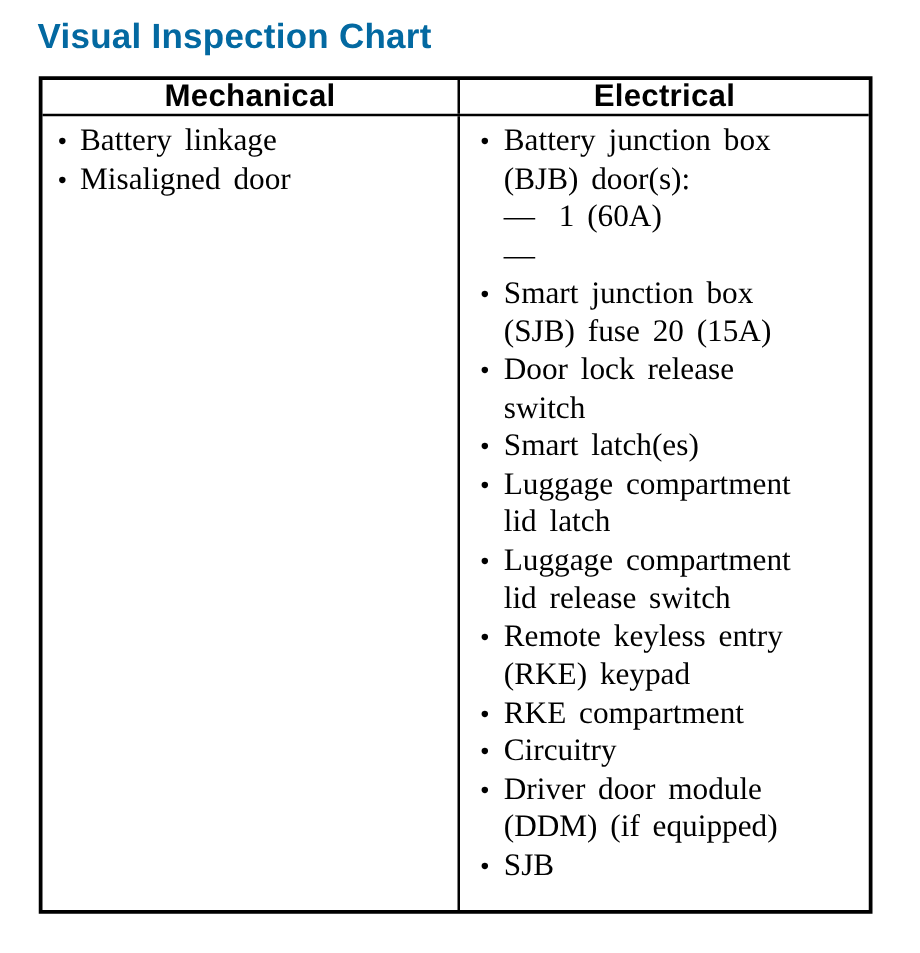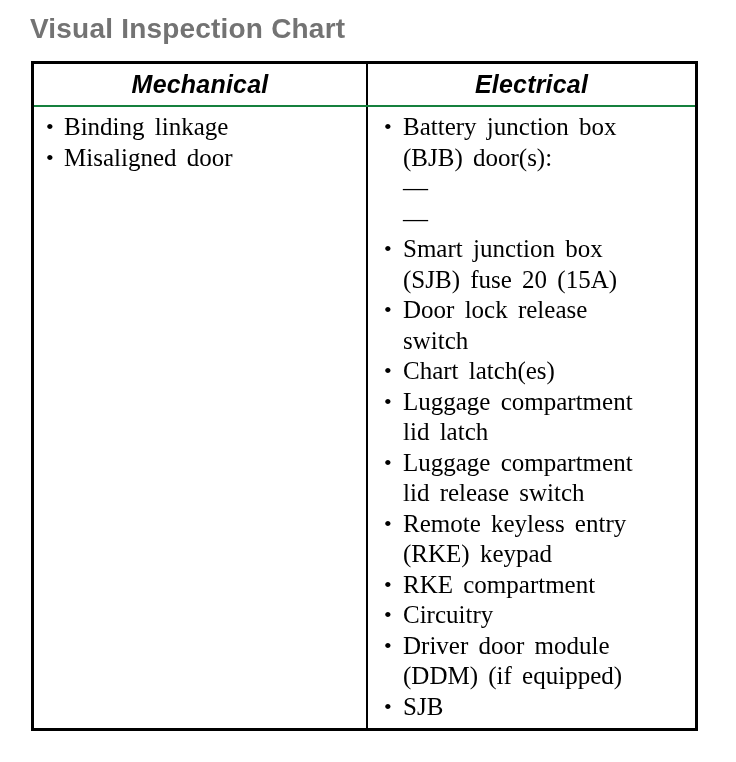--- a/index.html
+++ b/index.html
@@ -14,39 +14,38 @@
   }
   .title {
     position: absolute;
     left: 30px;
     top: 13px;
     font-family: "Liberation Sans", sans-serif;
     font-weight: bold;
     font-size: 28px;
     line-height: 32px;
     letter-spacing: 0.2px;
-    color: #737373;
+    color: #0369a1;
   }
   .chart-table {
     position: absolute;
     left: 31px;
     top: 61px;
     width: 667px;
     height: 670px;
     border: 3px solid #000000;
     display: flex;
     flex-direction: column;
     background: #ffffff;
   }
   .header-row {
     display: flex;
-    height: 43px;
-    border-bottom: 2px solid #15803d;
+    height: 29px;
+    border-bottom: 2px solid #000000;
     flex: 0 0 auto;
-    font-style: italic;
   }
   .header-cell {
     display: flex;
     align-items: center;
     justify-content: center;
     font-family: "Liberation Sans", sans-serif;
     font-weight: bold;
     font-size: 25px;
     letter-spacing: 0.2px;
   }
@@ -95,52 +94,53 @@
 
   <div class="chart-table">
     <div class="header-row">
       <div class="header-cell mech">Mechanical</div>
       <div class="header-cell elec">Electrical</div>
     </div>
     <div class="body-row">
       <div class="body-cell mech">
           <div class="bullet-item">
             <span class="bullet">•</span>
-            <span class="item-text">Binding linkage</span>
+            <span class="item-text">Battery linkage</span>
           </div>
           <div class="bullet-item">
             <span class="bullet">•</span>
             <span class="item-text">Misaligned door</span>
           </div>
         </div>
       <div class="body-cell elec">
           <div class="bullet-item">
             <span class="bullet">•</span>
             <span class="item-text">Battery junction box
 (BJB) door(s):</span>
           </div>
           <div class="dash-item">
             <span class="dash">—</span>
+            <span class="item-text">1 (60A)</span>
           </div>
           <div class="dash-item">
             <span class="dash">—</span>
           </div>
           <div class="bullet-item">
             <span class="bullet">•</span>
             <span class="item-text">Smart junction box
 (SJB) fuse 20 (15A)</span>
           </div>
           <div class="bullet-item">
             <span class="bullet">•</span>
             <span class="item-text">Door lock release
 switch</span>
           </div>
           <div class="bullet-item">
             <span class="bullet">•</span>
-            <span class="item-text">Chart latch(es)</span>
+            <span class="item-text">Smart latch(es)</span>
           </div>
           <div class="bullet-item">
             <span class="bullet">•</span>
             <span class="item-text">Luggage compartment
 lid latch</span>
           </div>
           <div class="bullet-item">
             <span class="bullet">•</span>
             <span class="item-text">Luggage compartment
 lid release switch</span>

